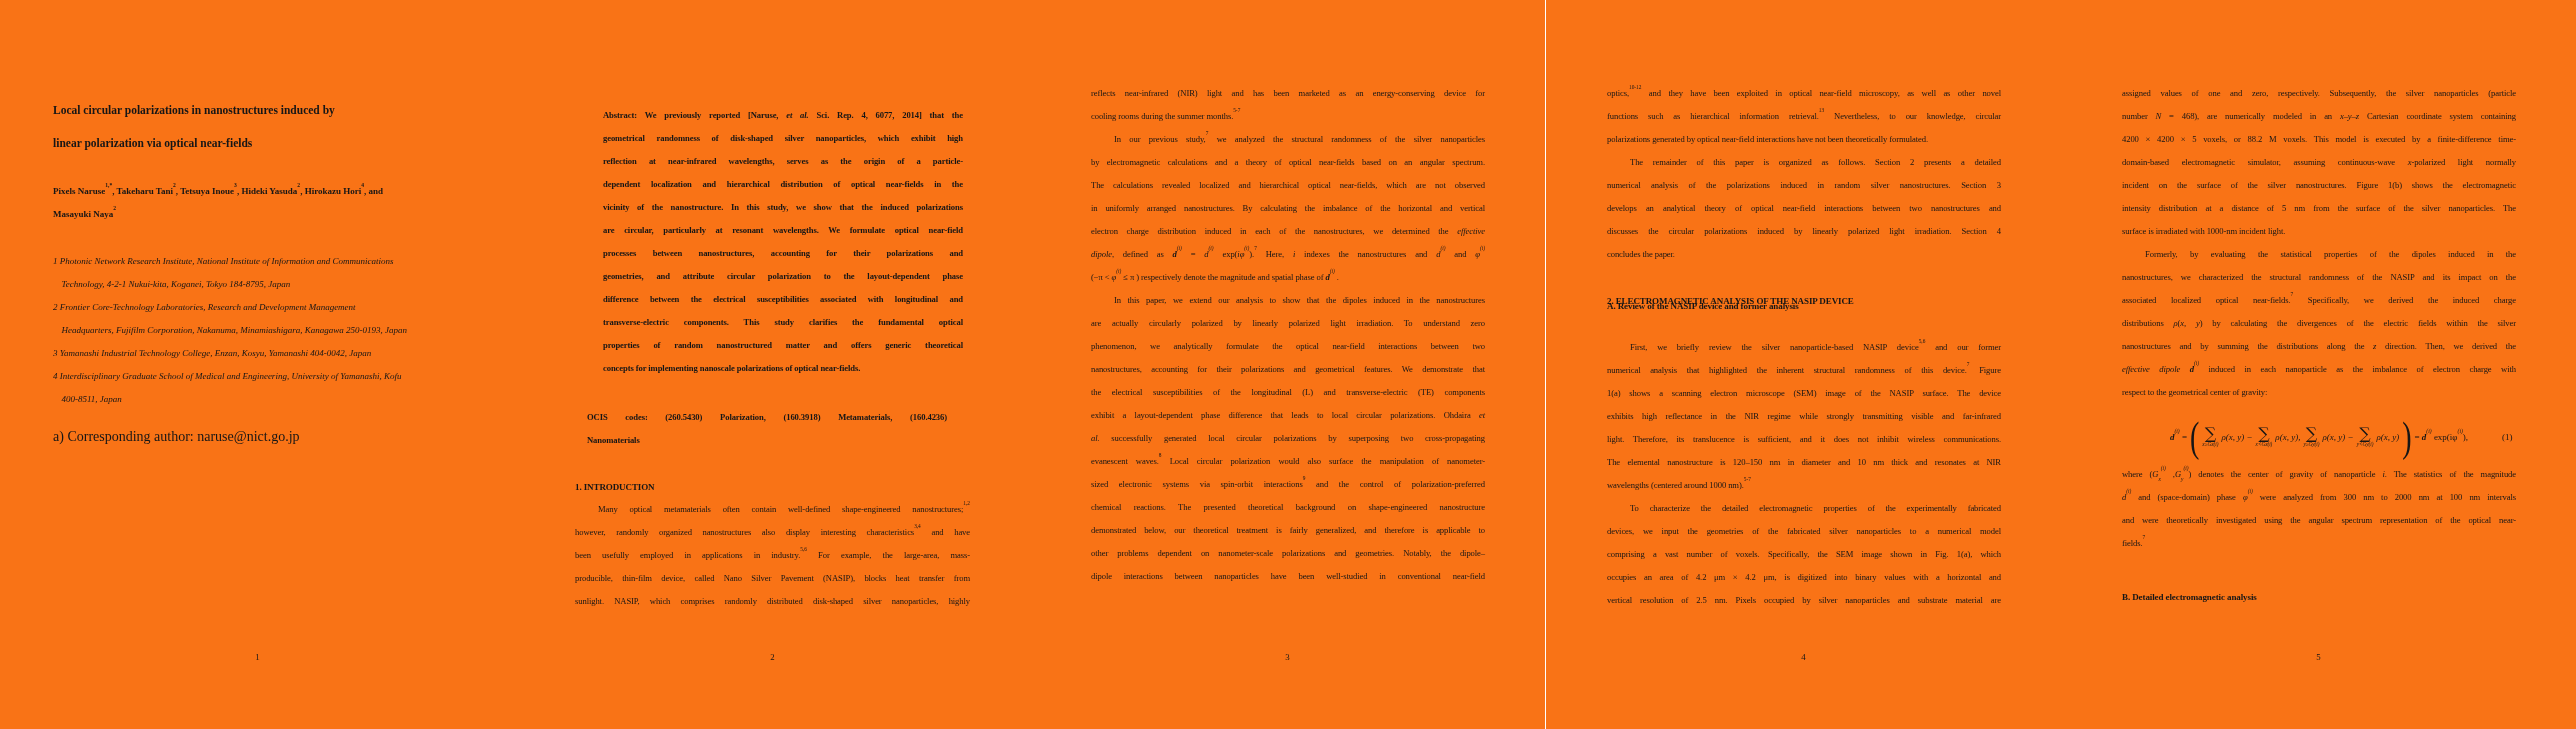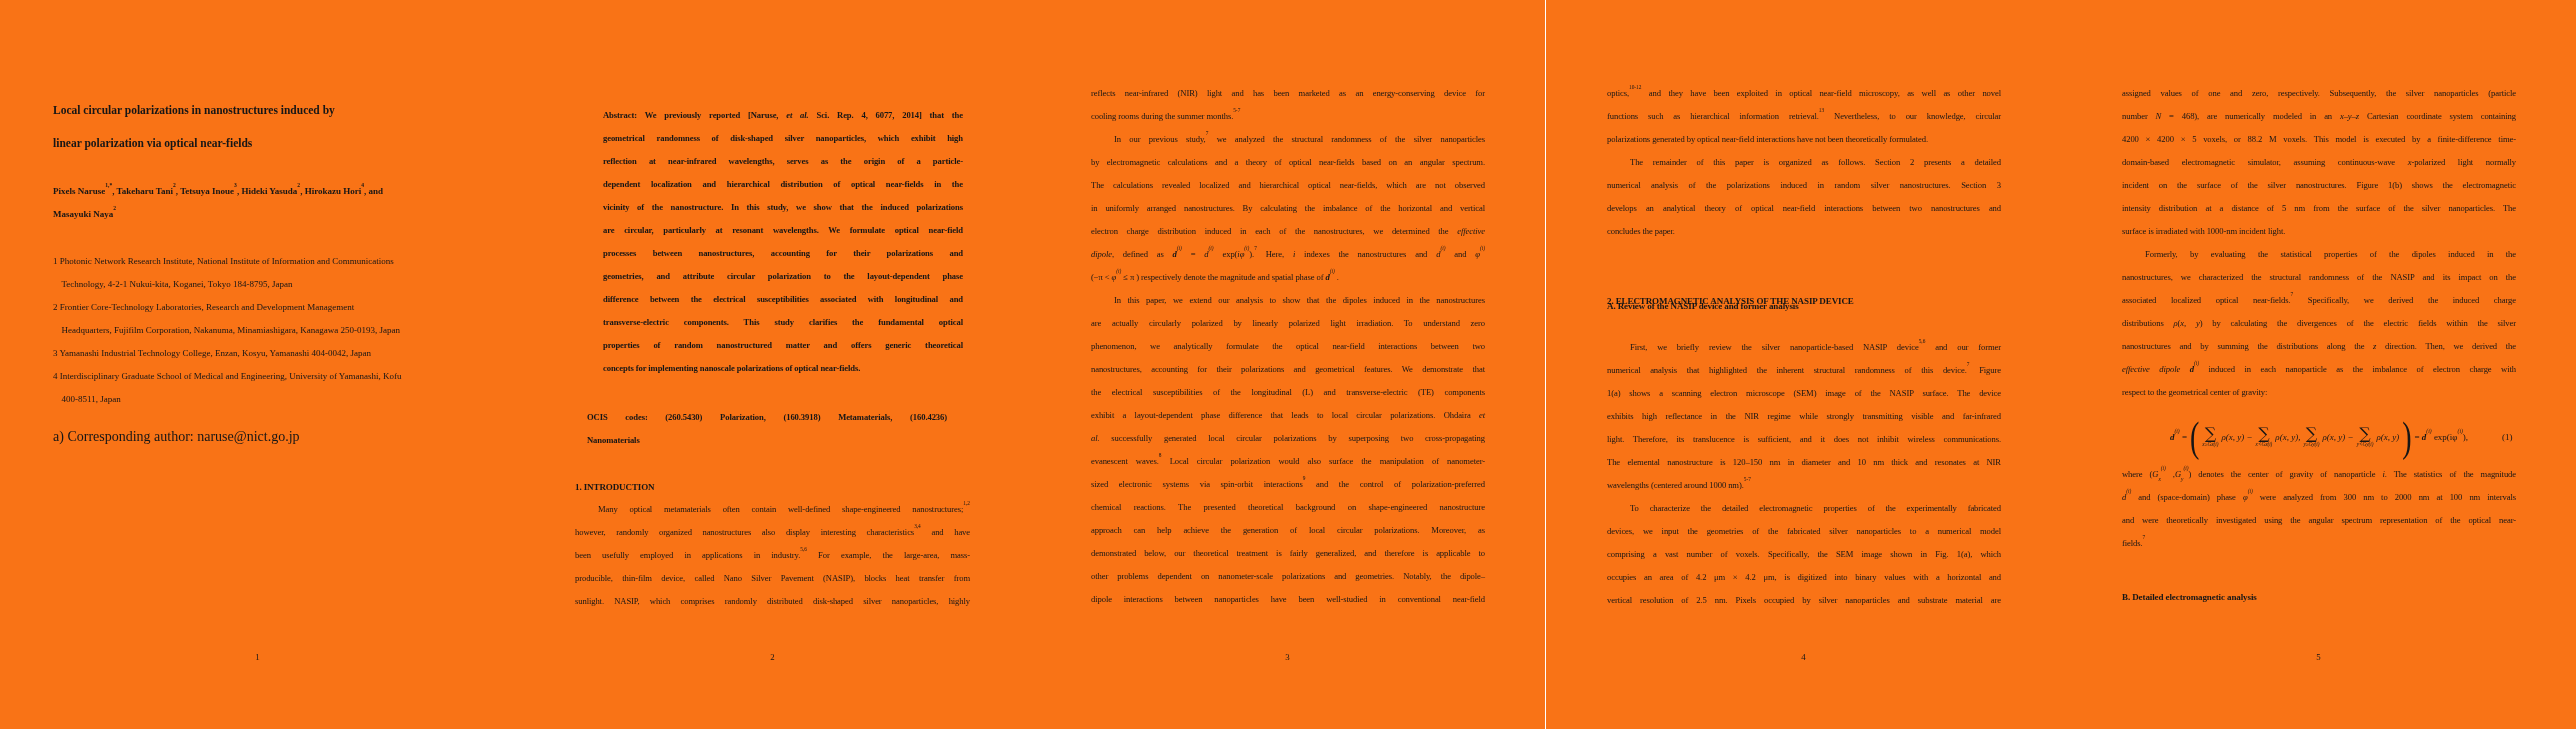--- a/index.html
+++ b/index.html
@@ -21,21 +21,21 @@
   .bd { font-weight:bold; }
 
   sup, sub { line-height:0; position:relative; font-size:0.62em; letter-spacing:0; }
   sup { top:-0.52em; }
   sub { bottom:-0.2em; }
 
   
   .title-block { left:53px; top:94px; width:425px; font-size:11.5px; font-weight:bold; }
   .title-block .line { line-height:33px; }
   .authors-block { left:53px; top:180px; width:437px; font-size:9px; font-weight:bold; }
-  .affil-block { left:53px; top:250px; width:437px; font-size:9px; }
+  .affil-block { left:53px; top:250px; width:437px; font-size:9px; font-style:italic; }
   .corr-block { left:53px; top:425px; width:437px; font-size:14px; }
   .pagenum { left:0; top:651px; width:515px; text-align:center; font-size:8.8px; line-height:13.4px; }
 
   
   .abstract-block { left:72px; top:104px; width:360px; font-size:8.6px; font-weight:bold; letter-spacing:-0.1px;margin-left:16px; }
   .ocis-block { left:72px; top:406px; width:360px; font-size:8.6px; font-weight:bold; letter-spacing:-0.1px; }
   .heading { font-size:9px; font-weight:bold; line-height:23px; letter-spacing:-0.1px; }
   .h-intro { left:60px; top:476px; width:395px; }
   .intro-block { left:60px; top:498px; width:395px; }
 
@@ -135,36 +135,36 @@
         <div class="line indent"><span>In this paper, we extend our analysis to show that the dipoles induced in the nanostructures</span></div>
         <div class="line"><span>are actually circularly polarized by linearly polarized light irradiation. To understand zero</span></div>
         <div class="line"><span>phenomenon, we analytically formulate the optical near-field interactions between two</span></div>
         <div class="line"><span>nanostructures, accounting for their polarizations and geometrical features. We demonstrate that</span></div>
         <div class="line"><span>the electrical susceptibilities of the longitudinal (L) and transverse-electric (TE) components</span></div>
         <div class="line"><span>exhibit a layout-dependent phase difference that leads to local circular polarizations. Ohdaira </span><span class="it">et</span></div>
         <div class="line"><span class="it">al.</span><span> successfully generated local circular polarizations by superposing two cross-propagating</span></div>
         <div class="line"><span>evanescent waves.</span><sup>8</sup><span> Local circular polarization would also surface the manipulation of nanometer-</span></div>
         <div class="line"><span>sized electronic systems via spin-orbit interactions</span><sup>9</sup><span> and the control of polarization-preferred</span></div>
         <div class="line"><span>chemical reactions. The presented theoretical background on shape-engineered nanostructure</span></div>
-        <div class="line"><span>approach can help achieve the generation of local circular polarizations. Moreover, as</span></div>
         <div class="line"><span>demonstrated below, our theoretical treatment is fairly generalized, and therefore is applicable to</span></div>
         <div class="line"><span>other problems dependent on nanometer-scale polarizations and geometries. Notably, the dipole–</span></div>
         <div class="line"><span>dipole interactions between nanoparticles have been well-studied in conventional near-field</span></div>
       </div>
     <div class="block pagenum">3</div>
   </div>
 
   <div class="page" id="page-4">
     <div class="block body-top body-text">
         <div class="line"><span>optics,</span><sup>10-12</sup><span> and they have been exploited in optical near-field microscopy, as well as other novel</span></div>
         <div class="line"><span>functions such as hierarchical information retrieval.</span><sup>13</sup><span> Nevertheless, to our knowledge, circular</span></div>
         <div class="line end"><span>polarizations generated by optical near-field interactions have not been theoretically formulated.</span></div>
         <div class="line indent"><span>The remainder of this paper is organized as follows. Section 2 presents a detailed</span></div>
         <div class="line"><span>numerical analysis of the polarizations induced in random silver nanostructures. Section 3</span></div>
         <div class="line"><span>develops an analytical theory of optical near-field interactions between two nanostructures and</span></div>
+        <div class="line"><span>discusses the circular polarizations induced by linearly polarized light irradiation. Section 4</span></div>
         <div class="line end"><span>concludes the paper.</span></div>
       </div>
     <div class="block heading p4-heading2">2. ELECTROMAGNETIC ANALYSIS OF THE NASIP DEVICE</div>
     <div class="block heading p4-subhead">A. Review of the NASIP device and former analysis</div>
     <div class="block p4-body2 body-text">
         <div class="line indent"><span>First, we briefly review the silver nanoparticle-based NASIP device</span><sup>5,6</sup><span> and our former</span></div>
         <div class="line"><span>numerical analysis that highlighted the inherent structural randomness of this device.</span><sup>7</sup><span> Figure</span></div>
         <div class="line"><span>1(a) shows a scanning electron microscope (SEM) image of the NASIP surface. The device</span></div>
         <div class="line"><span>exhibits high reflectance in the NIR regime while strongly transmitting visible and far-infrared</span></div>
         <div class="line"><span>light. Therefore, its translucence is sufficient, and it does not inhibit wireless communications.</span></div>

